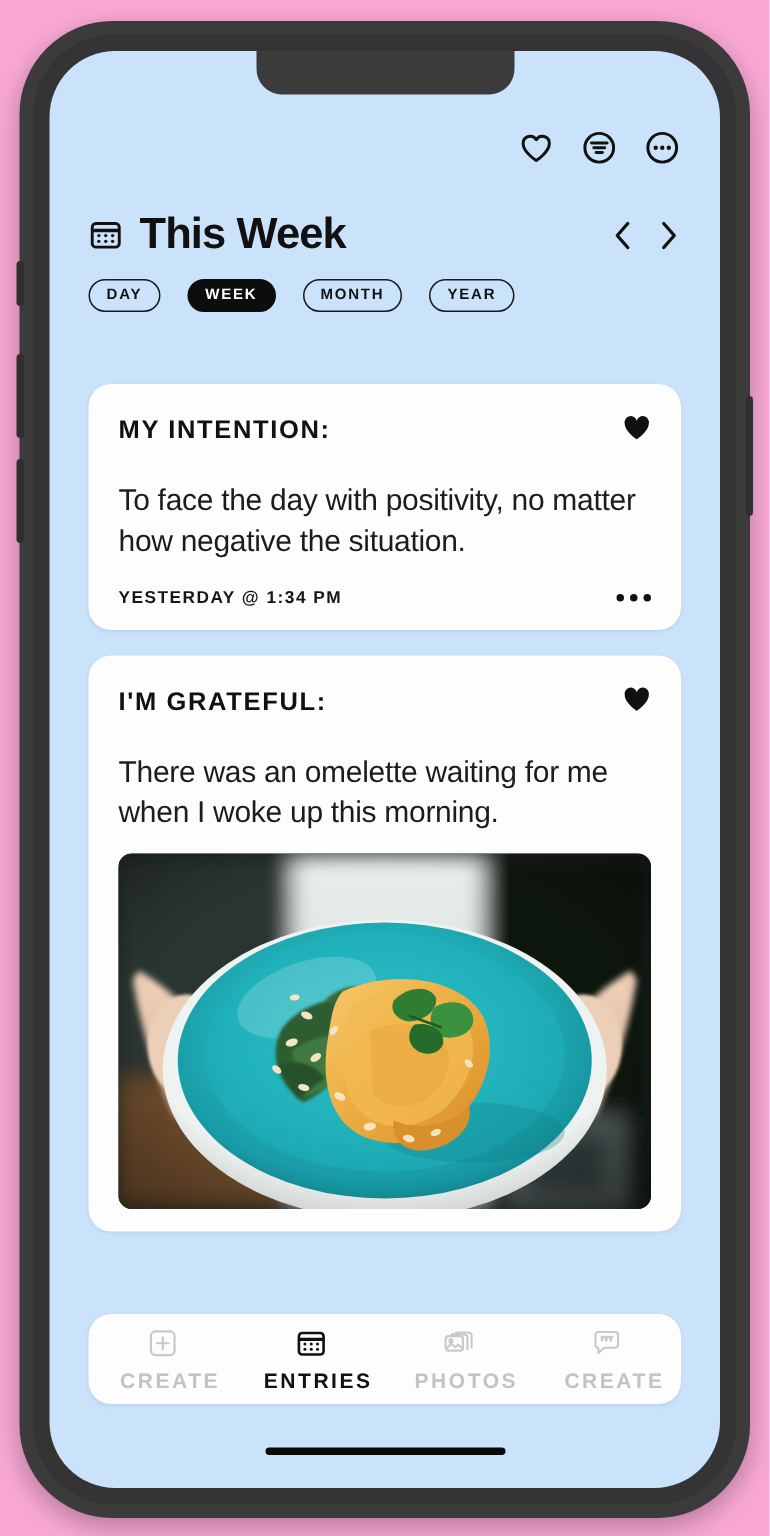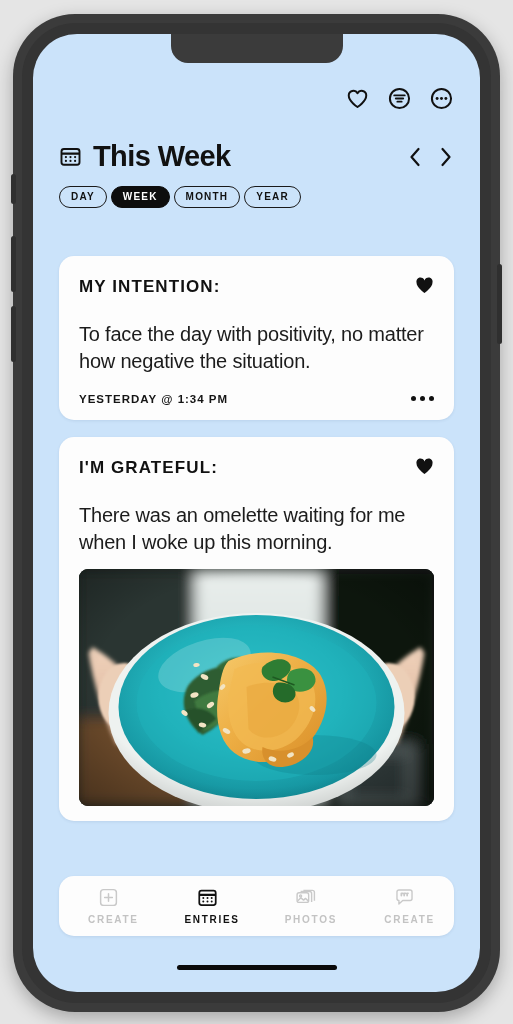--- a/index.html
+++ b/index.html
@@ -4,21 +4,21 @@
 <style>
   html,body{margin:0;padding:0;}
   body{
     width:513px;height:1024px;overflow:hidden;
     background:#ffffff;
     font-family:"Liberation Sans", sans-serif;
     -webkit-font-smoothing:antialiased;
   }
 
   
-  .stage{position:relative;width:513px;height:1024px;background:#e5e5e5;text-decoration:underline;}
+  .stage{position:relative;width:513px;height:1024px;background:#f9a8d4;text-decoration:underline;}
   .phone{
     position:absolute;left:13px;top:14px;width:487px;height:998px;
     background:#3b3b3b;border-radius:62px;
     box-shadow:0 6px 18px rgba(0,0,0,.28);
   }
   .phone-inner-edge{
     position:absolute;left:9px;top:9px;right:9px;bottom:9px;
     border-radius:54px;background:#343434;
   }
   .btn-side{position:absolute;background:#2f2f2f;border-radius:3px;}
@@ -50,21 +50,21 @@
   .title-row{display:flex;align-items:center;justify-content:space-between;}
   .title-left{display:flex;align-items:center;gap:11px;}
   .cal-icon{width:23px;height:23px;display:block;}
   .page-title{
     font-size:29px;font-weight:bold;color:#111;letter-spacing:-0.6px;line-height:1;
   }
   .arrows{display:flex;gap:15px;align-items:center;}
   .chev{width:16px;height:22px;display:block;cursor:pointer;}
 
   
-  .pills{display:flex;gap:4px;margin-top:15px;}
+  .pills{display:flex;gap:18px;margin-top:15px;}
   .pill{
     border:1.6px solid #1a1a1a;border-radius:20px;
     padding:5px 11px 5px 11px;font-size:10px;font-weight:bold;
     letter-spacing:1.2px;color:#111;background:transparent;cursor:pointer;
     line-height:1;
   }
   .pill.active{background:#0d0d0d;color:#fff;border-color:#0d0d0d;}
 
   
   .feed{position:absolute;left:26px;right:26px;top:222px;}
@@ -95,21 +95,21 @@
 
   
   .tabbar{
     position:absolute;left:26px;right:26px;bottom:56px;
     background:#fdfdfd;border-radius:15px;height:60px;
     display:flex;align-items:center;justify-content:space-around;
     box-shadow:0 1px 3px rgba(40,70,110,.10);
   }
   .tab{display:flex;flex-direction:column;align-items:center;gap:7px;cursor:pointer;width:25%;}
   .tab svg{display:block;width:21px;height:21px;}
-  .tab-label{font-size:10px;font-weight:bold;letter-spacing:1.7px;color:#c3c3c3;line-height:1;padding-left:10px;}
+  .tab-label{font-size:14px;font-weight:bold;letter-spacing:1.7px;color:#c3c3c3;line-height:1;padding-left:10px;}
   .tab.active .tab-label{color:#111;}
   .home-bar{
     position:absolute;bottom:22px;left:50%;transform:translateX(-50%);
     width:160px;height:5px;background:#0a0a0a;border-radius:3px;
   }
 </style>
 </head>
 <body>
 
 <div class="stage">

